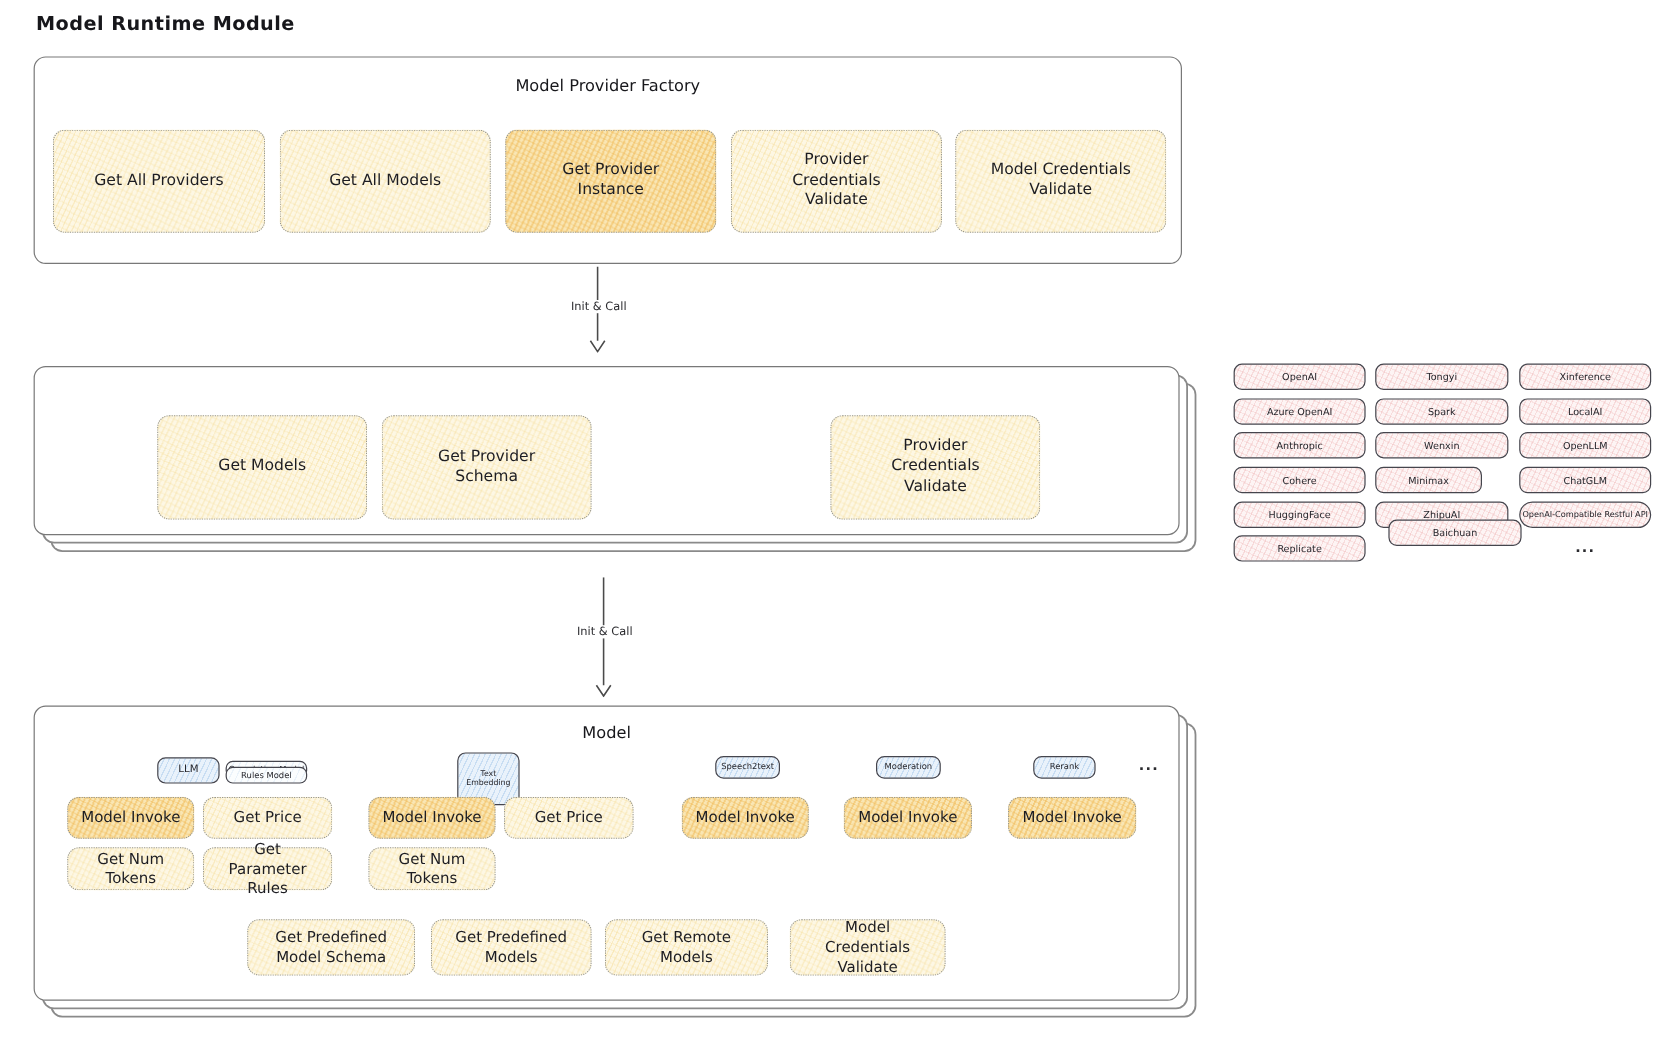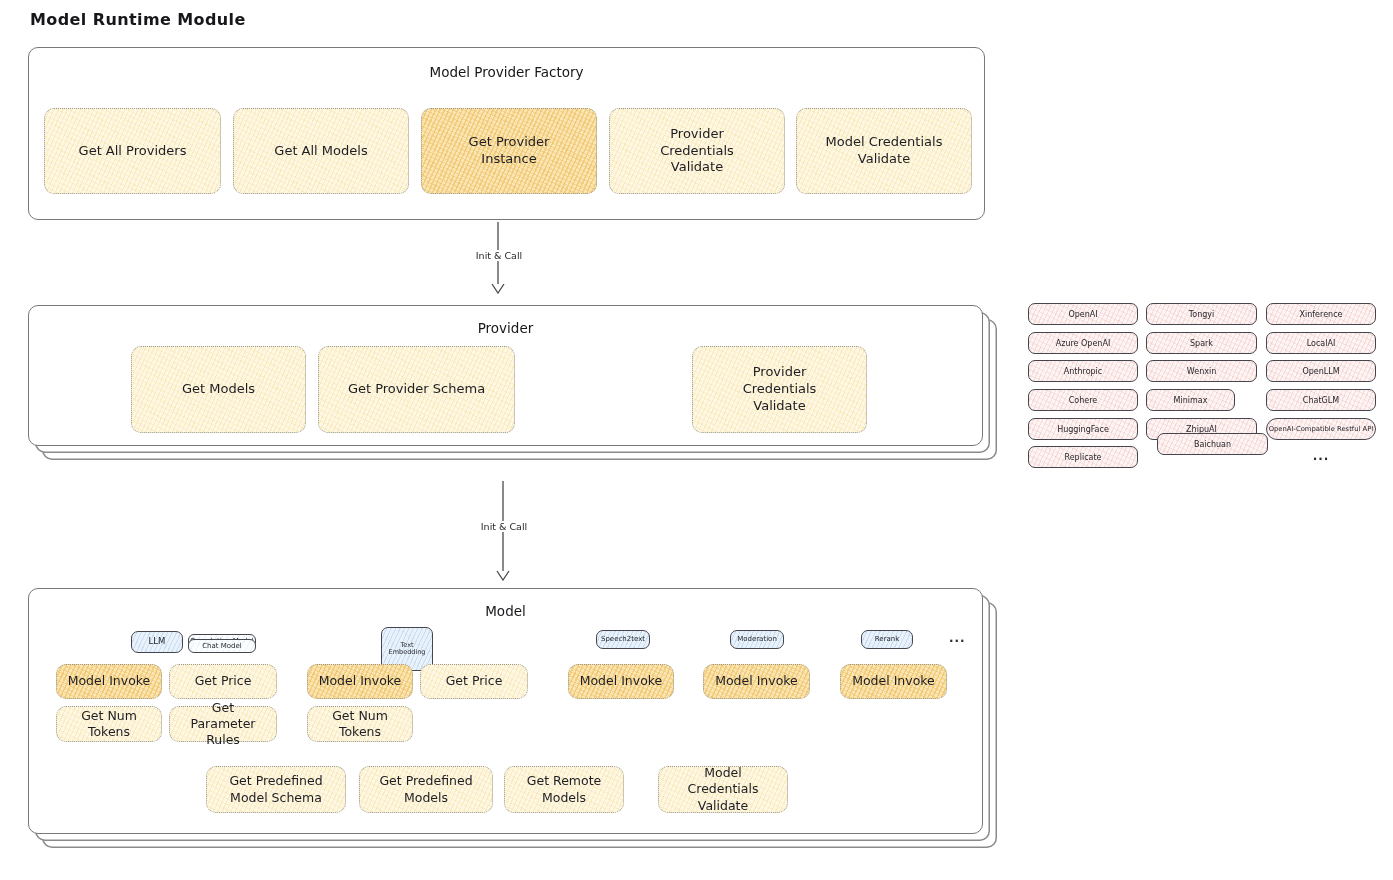--- a/index.html
+++ b/index.html
@@ -89,23 +89,22 @@
     <div class="btn" style="left:767px; top:60px; width:176px; height:86px;">Model Credentials Validate</div>
   </div>
 
   <svg class="abs" style="left:488px; top:222px;" width="20" height="72">
     <line x1="10" y1="0" x2="10" y2="62" stroke="#4a4a4a" stroke-width="1.3"></line>
     <path d="M4 62 L10 71 L16 62" fill="none" stroke="#4a4a4a" stroke-width="1.3"></path>
   </svg>
   <div class="arrow-label" style="left:499px; top:250px;">Init &amp; Call</div>
 
   <div class="frame stack" style="left:28px; top:305px; width:955px; height:141px;">
-    <div class="frame-title" style="top:14px;">Provider</div>
     <div class="btn" style="left:102px; top:40px; width:175px; height:87px;">Get Models</div>
-    <div class="btn" style="left:289px; top:40px; width:197px; height:87px;">Get Provider Schema</div>
+    <div class="btn" style="left:289px; top:40px; width:175px; height:87px;">Get Provider Schema</div>
     <div class="btn" style="left:663px; top:40px; width:175px; height:87px;">Provider Credentials Validate</div>
   </div>
 
   <div class="abs" style="left:1028px; top:303px; width:350px; height:170px;">
 
     <div class="pill" style="left:0;   top:0;    width:110px;">OpenAI</div>
     <div class="pill" style="left:0;   top:29px; width:110px;">Azure OpenAI</div>
     <div class="pill" style="left:0;   top:57px; width:110px;text-align:center;">Anthropic</div>
     <div class="pill" style="left:0;   top:86px; width:110px;">Cohere</div>
     <div class="pill" style="left:0;   top:115px;width:110px;">HuggingFace</div>
@@ -130,38 +129,38 @@
     <line x1="10" y1="0" x2="10" y2="90" stroke="#4a4a4a" stroke-width="1.3"></line>
     <path d="M4 90 L10 99 L16 90" fill="none" stroke="#4a4a4a" stroke-width="1.3"></path>
   </svg>
   <div class="arrow-label" style="left:504px; top:521px;">Init &amp; Call</div>
 
   <div class="frame stack" style="left:28px; top:588px; width:955px; height:246px;">
     <div class="frame-title" style="top:14px;">Model</div>
 
     <div class="tag" style="left:102px; top:42px; width:52px; height:22px; font-size:8.5px;">LLM</div>
     <div class="subtag" style="left:159px; top:33px; width:68px; height:14px;margin-top:12px;">Completion Model</div>
-    <div class="subtag" style="left:159px; top:50px; width:68px; height:14px;">Chat Model</div>
+    <div class="subtag" style="left:159px; top:50px; width:68px; height:14px;">Rules Model</div>
     <div class="tag" style="left:352px; top:38px; width:52px; height:44px; font-size:6.5px; padding:0 8px;">Text Embedding</div>
     <div class="tag" style="left:567px; top:41px; width:54px; height:19px;">Speech2text</div>
     <div class="tag" style="left:701px; top:41px; width:54px; height:19px;">Moderation</div>
     <div class="tag" style="left:832px; top:41px; width:52px; height:19px;">Rerank</div>
     <div class="abs ellipsis" style="left:920px; top:42px;">...</div>
 
     <div class="btn hl sm" style="left:27px;  top:75px; width:106px; height:35px;">Model Invoke</div>
     <div class="btn sm" style="left:140px; top:75px; width:108px; height:35px;">Get Price</div>
     <div class="btn hl sm" style="left:278px; top:75px; width:106px; height:35px;">Model Invoke</div>
     <div class="btn sm" style="left:391px; top:75px; width:108px; height:35px;">Get Price</div>
     <div class="btn hl sm" style="left:539px; top:75px; width:106px; height:35px;">Model Invoke</div>
     <div class="btn hl sm" style="left:674px; top:75px; width:107px; height:35px;">Model Invoke</div>
     <div class="btn hl sm" style="left:811px; top:75px; width:107px; height:35px;">Model Invoke</div>
 
     <div class="btn sm" style="left:27px;  top:117px; width:106px; height:36px;">Get Num Tokens</div>
     <div class="btn sm" style="left:140px; top:117px; width:108px; height:36px;">Get Parameter Rules</div>
     <div class="btn sm" style="left:278px; top:117px; width:106px; height:36px;">Get Num Tokens</div>
 
     <div class="btn sm" style="left:177px; top:177px; width:140px; height:47px;">Get Predefined Model Schema</div>
     <div class="btn sm" style="left:330px; top:177px; width:134px; height:47px;">Get Predefined Models</div>
-    <div class="btn sm" style="left:475px; top:177px; width:120px; height:47px;">Get Remote Models</div>
+    <div class="btn sm" style="left:475px; top:177px; width:136px; height:47px;">Get Remote Models</div>
     <div class="btn sm" style="left:629px; top:177px; width:130px; height:47px;">Model Credentials Validate</div>
   </div>
 
 </div>
 
 </body></html>

